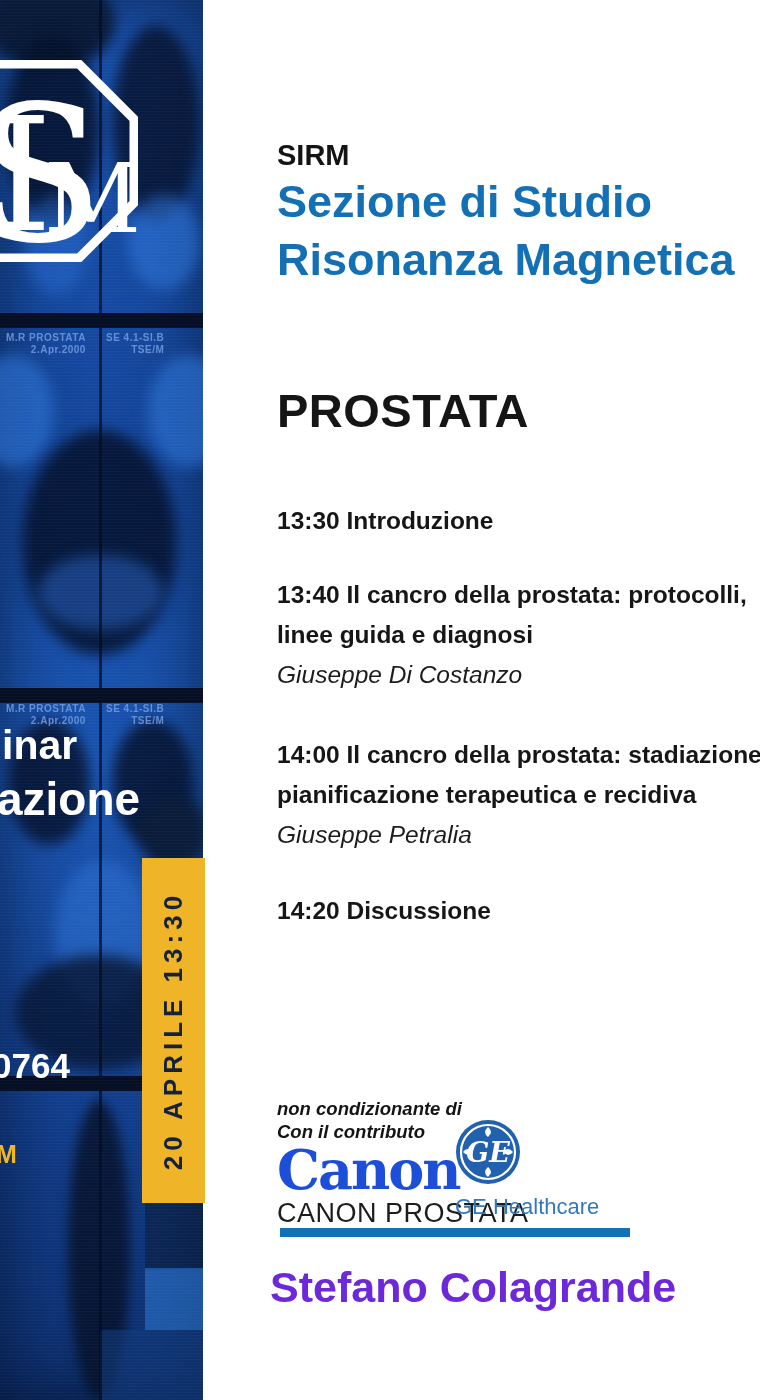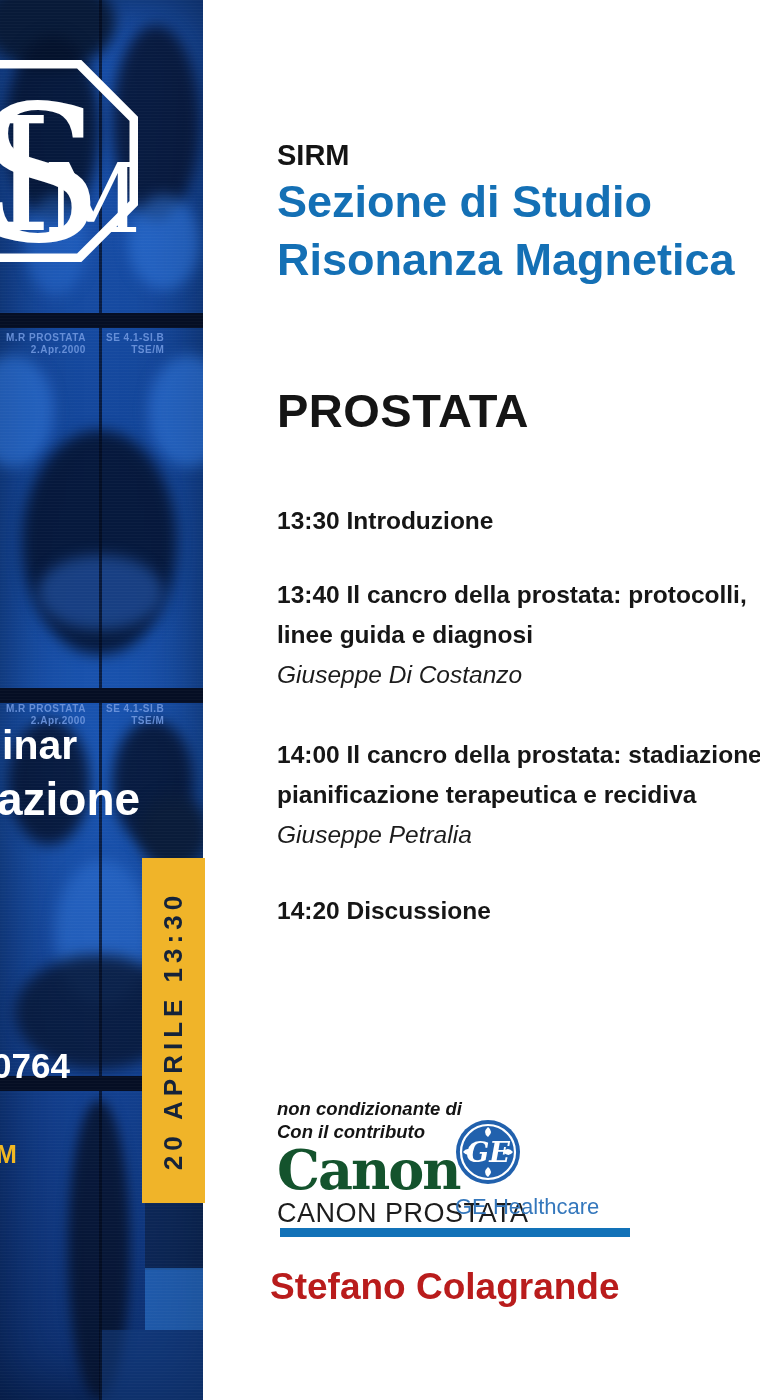--- a/index.html
+++ b/index.html
@@ -46,29 +46,29 @@
   .schedule{margin-top:64px;font-size:24.5px;line-height:40px;color:#161616;}
   .sch-item{margin:0;}
   .sch-item .bold{font-weight:700;white-space:nowrap;display:block;}
   .sch-item .speaker{font-style:italic;font-weight:400;display:block;color:#1c1c1c;}
   .mt34{margin-top:34px;} .mt40{margin-top:40px;} .mt36{margin-top:36px;}
   
   .sponsors{position:absolute;left:277px;top:1096px;width:400px;}
   .note{font-size:18.5px;font-weight:700;font-style:italic;color:#141414;line-height:21px;margin:2px 0 0;}
   .canon-block{position:absolute;left:0;top:48px;}
   .canon-word{font-family:"DejaVu Serif",serif;font-weight:700;font-size:54px;line-height:52px;
-    color:#14532d;letter-spacing:-2px;}
+    color:#1d4ed8;letter-spacing:-2px;}
   .canon-label{font-size:27px;color:#1c1c1c;font-weight:500;letter-spacing:.5px;margin-top:2px;}
   .ge-block{position:absolute;left:178px;top:23px;width:160px;text-align:left;}
   .ge-label{font-size:22px;color:#3477bc;margin-top:5px;white-space:nowrap;}
   .divider{position:absolute;left:3px;top:132px;width:350px;height:9px;background:#1272b8;}
   
   .footer{position:absolute;left:270px;top:1262px;}
   .role{font-size:29px;color:#141414;margin:0 0 0 13px;line-height:34px;}
-  .name{font-size:37px;font-weight:800;color:#b91c1c;line-height:48px;margin-top:1px;white-space:nowrap;}
+  .name{font-size:43px;font-weight:800;color:#6d28d9;line-height:48px;margin-top:1px;white-space:nowrap;}
 </style>
 </head>
 <body>
 
 <div class="panel">
 
   <div class="blob" style="left:-15px;top:-25px;width:130px;height:95px;background:#081a38;"></div>
   <div class="blob" style="left:5px;top:35px;width:95px;height:185px;background:rgba(4,16,42,.85);"></div>
   <div class="blob" style="left:112px;top:25px;width:88px;height:195px;background:rgba(5,15,40,.8);"></div>
   <div class="blob" style="left:128px;top:195px;width:72px;height:95px;background:rgba(47,118,220,.55);"></div>

